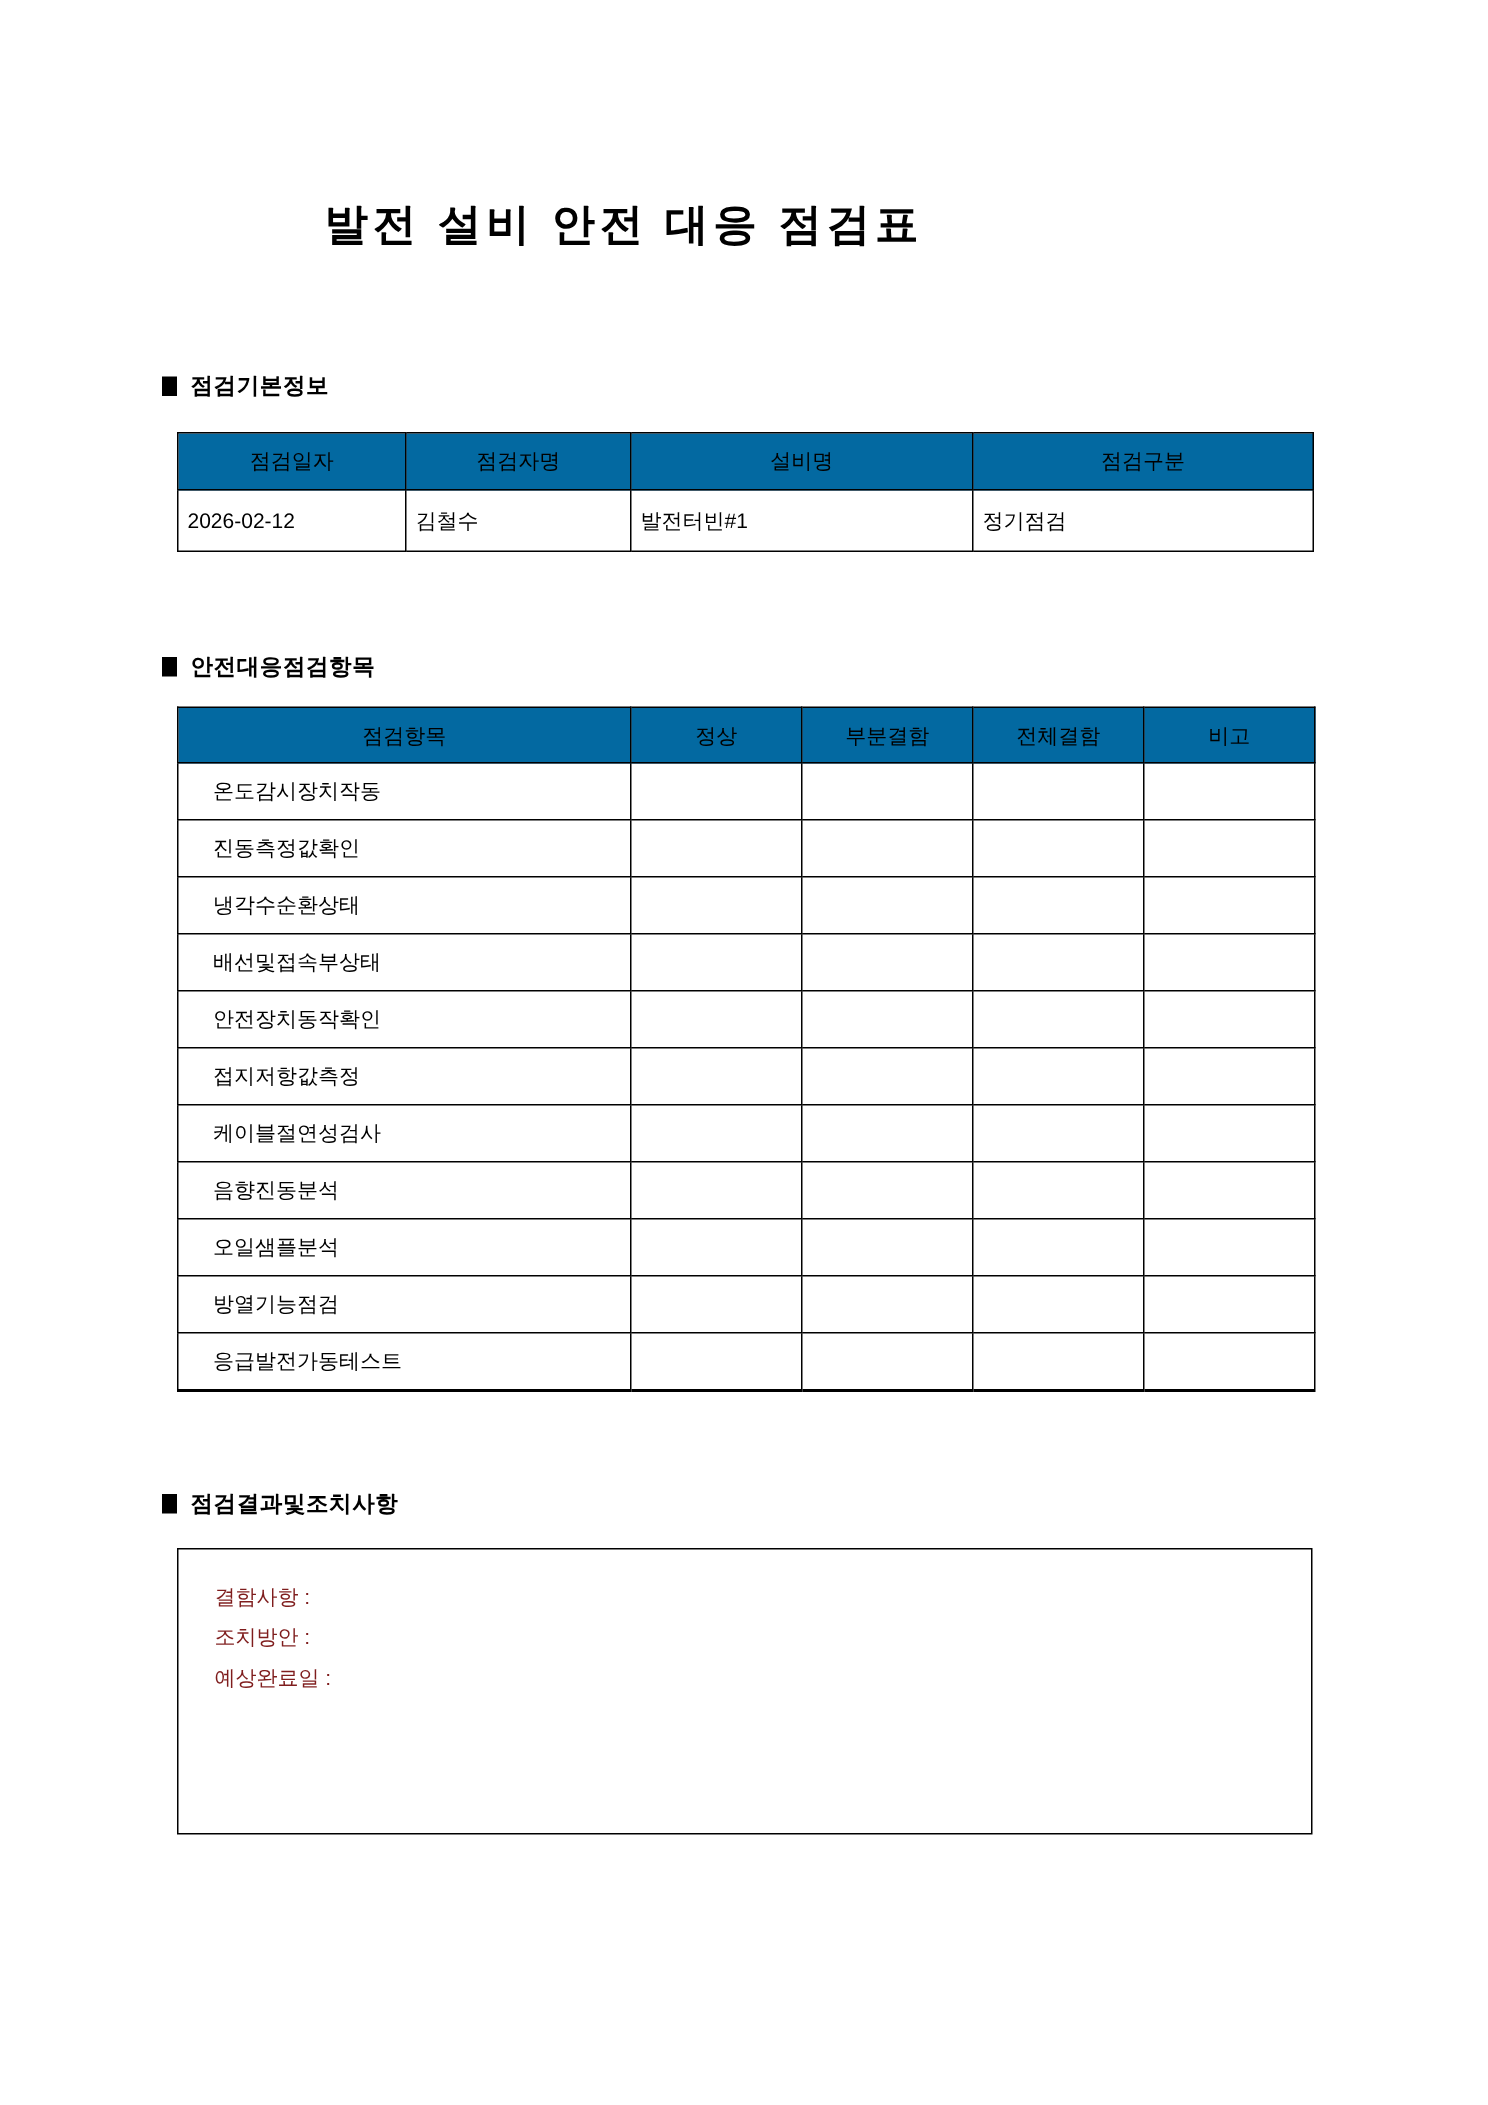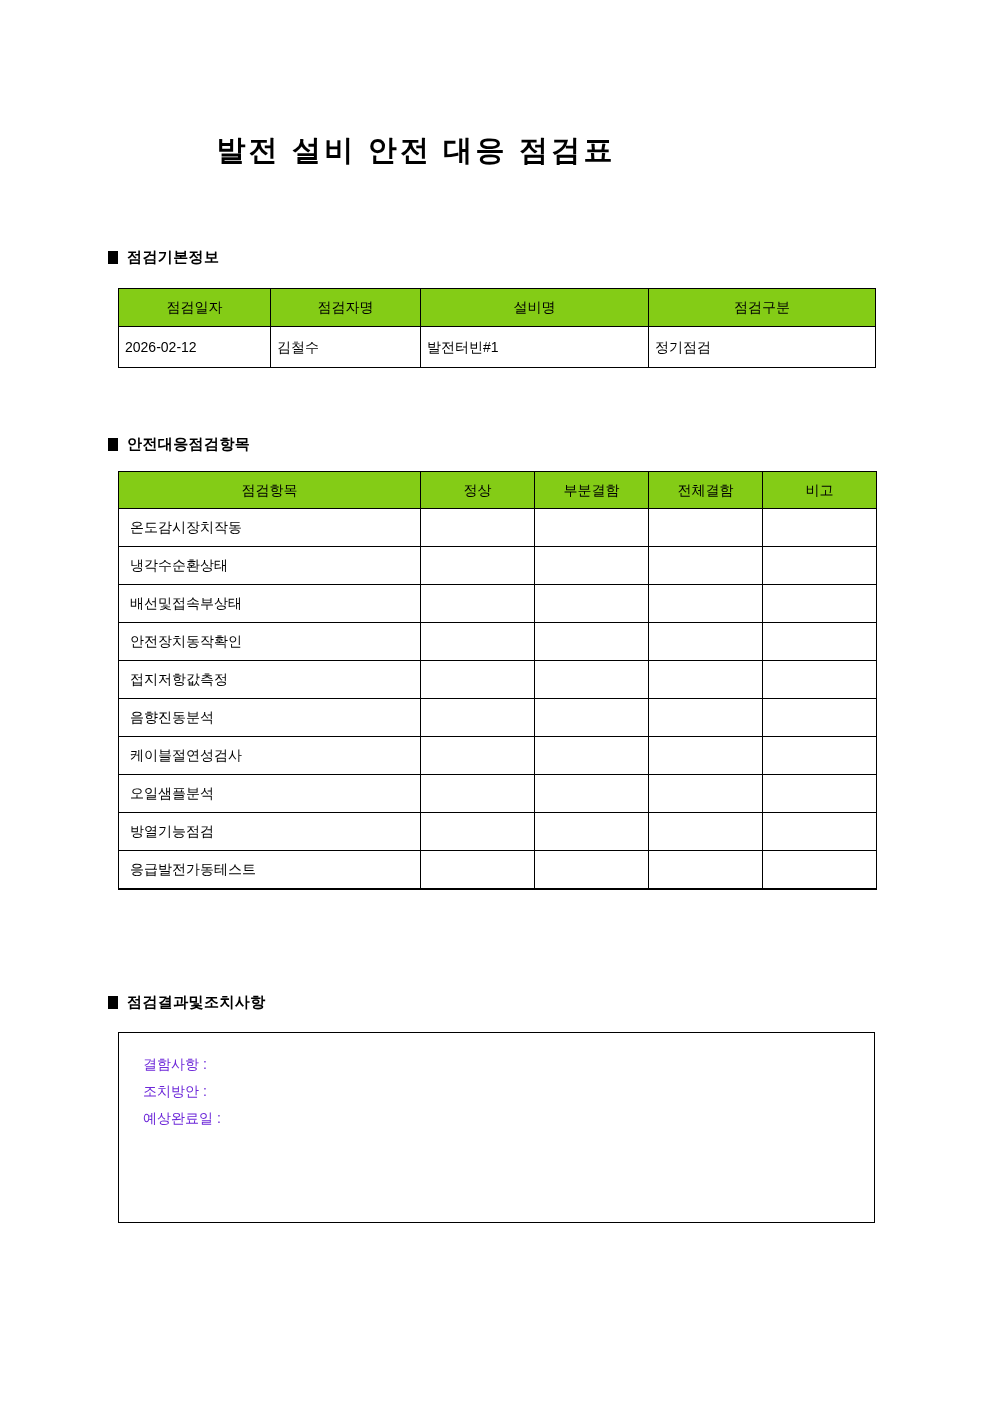--- a/index.html
+++ b/index.html
@@ -72,21 +72,21 @@
   table.doc-table td {
     border: 1px solid #000000;
     padding: 0;
     font-weight: normal;
     font-size: 14px;
     line-height: 1.2;
     color: #000000;
     vertical-align: middle;
   }
   table.doc-table th {
-    background: #84cc16;
+    background: #0369a1;
     text-align: center;
     font-weight: normal;
   }
 
   
   #info-table {
     top: 288px;
     width: 757px;
   }
   #info-table th { height: 37px; }
@@ -103,21 +103,21 @@
   
   #check-table {
     top: 471px;
     width: 757px;
     border-bottom: 2px solid #000;
   }
   #check-table th { height: 36px; }
   #check-table td { height: 37px; }
   #check-table td.item {
     text-align: left;
-    padding-left: 11px;
+    padding-left: 23px;
   }
   #check-table td.mark { text-align: center; }
   #check-table col.ci { width: 302px; }
   #check-table col.cn { width: 114px; }
   #check-table tbody tr:last-child td { border-bottom: 2px solid #000; }
 
   
   #result-box {
     position: absolute;
     left: 118px;
@@ -125,21 +125,21 @@
     width: 757px;
     height: 191px;
     box-sizing: border-box;
     border: 1px solid #000000;
     background: #ffffff;
     padding: 18px 0 0 24px;
   }
   #result-box .res-line {
     font-size: 14px;
     line-height: 27px;
-    color: #6d28d9;
+    color: #7f1d1d;
     white-space: pre;
   }
 </style>
 </head>
 <body>
 
 <div class="page">
 
   <div class="doc-title">발전 설비 안전 대응 점검표</div>
 
@@ -197,20 +197,27 @@
     </thead>
     <tbody id="check-body">
         <tr>
           <td class="item">온도감시장치작동</td>
           <td class="mark"></td>
           <td class="mark"></td>
           <td class="mark"></td>
           <td class="mark"></td>
         </tr>
         <tr>
+          <td class="item">진동측정값확인</td>
+          <td class="mark"></td>
+          <td class="mark"></td>
+          <td class="mark"></td>
+          <td class="mark"></td>
+        </tr>
+        <tr>
           <td class="item">냉각수순환상태</td>
           <td class="mark"></td>
           <td class="mark"></td>
           <td class="mark"></td>
           <td class="mark"></td>
         </tr>
         <tr>
           <td class="item">배선및접속부상태</td>
           <td class="mark"></td>
           <td class="mark"></td>
@@ -225,28 +232,28 @@
           <td class="mark"></td>
         </tr>
         <tr>
           <td class="item">접지저항값측정</td>
           <td class="mark"></td>
           <td class="mark"></td>
           <td class="mark"></td>
           <td class="mark"></td>
         </tr>
         <tr>
+          <td class="item">케이블절연성검사</td>
+          <td class="mark"></td>
+          <td class="mark"></td>
+          <td class="mark"></td>
+          <td class="mark"></td>
+        </tr>
+        <tr>
           <td class="item">음향진동분석</td>
-          <td class="mark"></td>
-          <td class="mark"></td>
-          <td class="mark"></td>
-          <td class="mark"></td>
-        </tr>
-        <tr>
-          <td class="item">케이블절연성검사</td>
           <td class="mark"></td>
           <td class="mark"></td>
           <td class="mark"></td>
           <td class="mark"></td>
         </tr>
         <tr>
           <td class="item">오일샘플분석</td>
           <td class="mark"></td>
           <td class="mark"></td>
           <td class="mark"></td>

